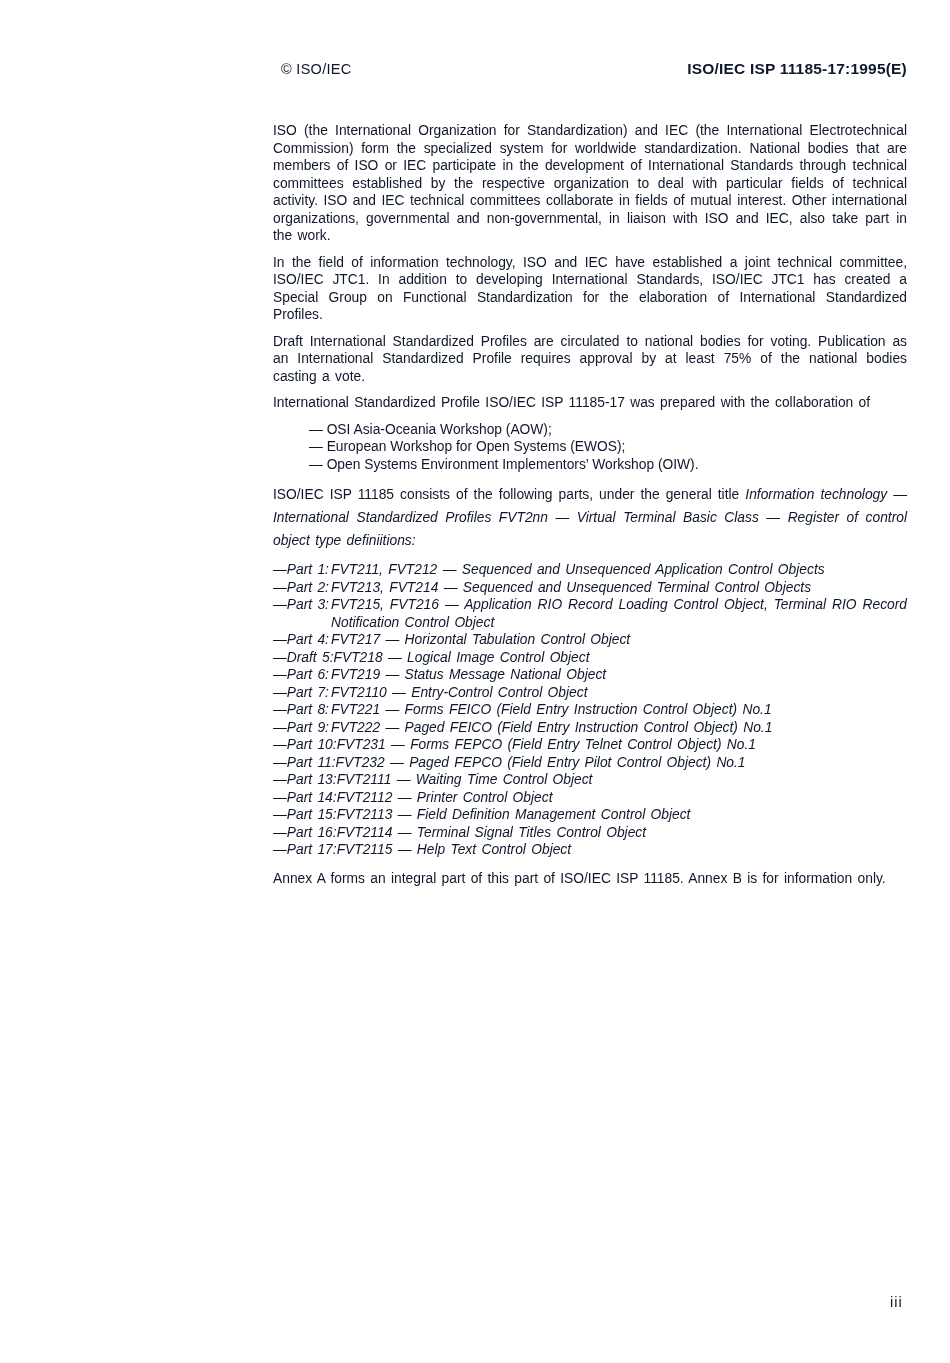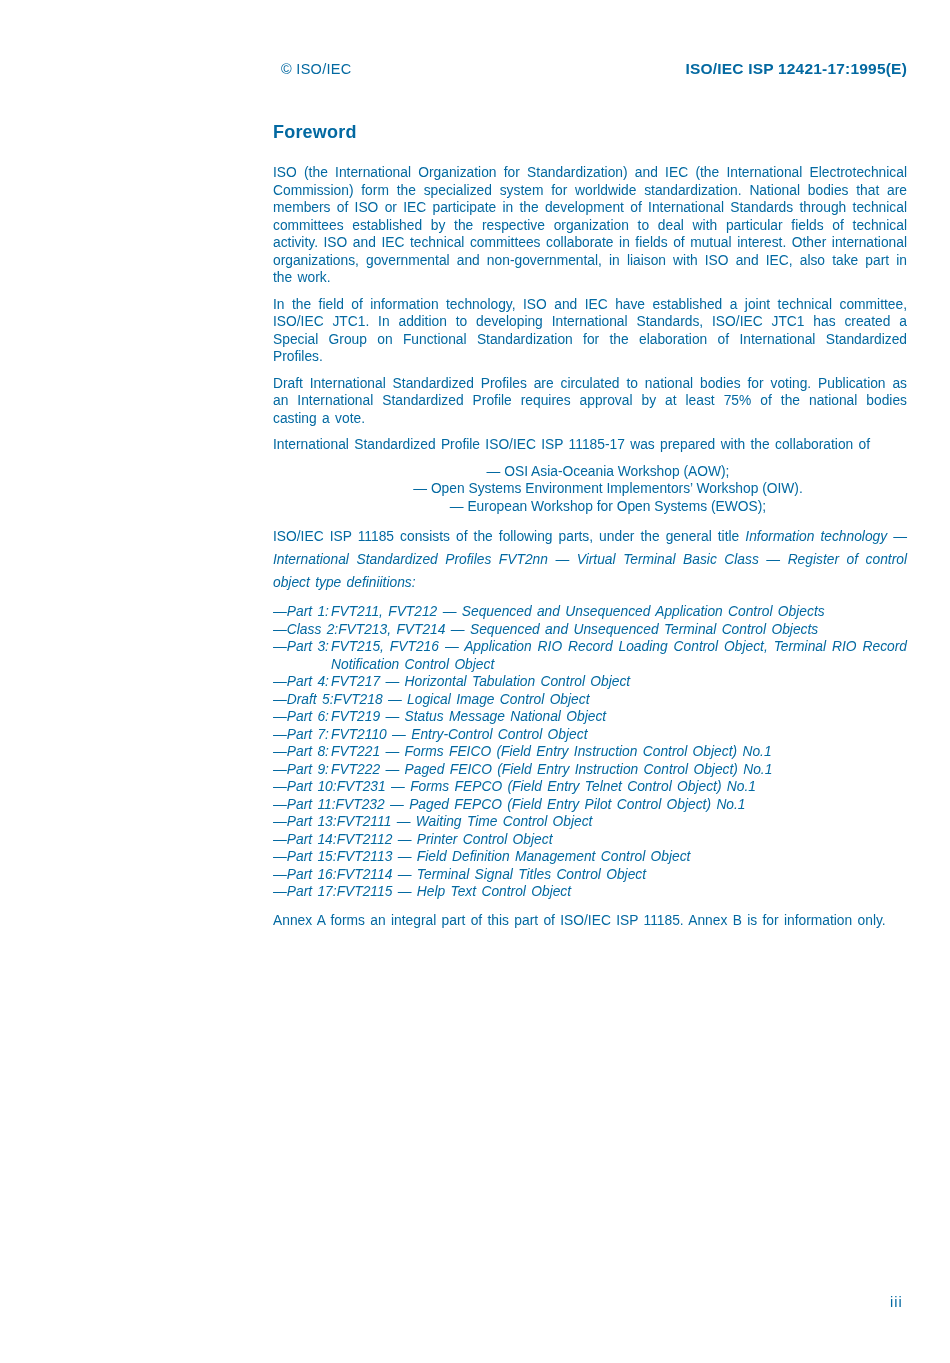--- a/index.html
+++ b/index.html
@@ -2,21 +2,21 @@
 <html><head>
 <meta charset="utf-8">
 <style>
   * { margin: 0; padding: 0; box-sizing: border-box; }
   html, body { background: #ffffff; }
   .page {
     position: relative;
     width: 950px;
     height: 1363px;
     background: #ffffff;
-    color: #0369a1;
+    color: #0f172a;
     font-family: "Liberation Sans", sans-serif;
     overflow: hidden;
   }
   .content {
     position: absolute;
     left: 273px;
     top: 60px;
     width: 634px;
   }
   .header-row {
@@ -44,21 +44,20 @@
   p.body-par {
     font-size: 13.8px;
     line-height: 17.5px;
     text-align: justify;
     word-spacing: 1.5px;
     margin-bottom: 9px;
   }
   p.last-unjustified { text-align: left; }
   .workshop-list {
     margin: 9px 0 10px 0;
-    text-align: center;
   }
   .workshop-item {
     font-size: 13.8px;
     line-height: 17.5px;
     padding-left: 36px;
   }
   .parts-intro {
     font-size: 13.8px;
     line-height: 23px;
     text-align: justify;
@@ -97,41 +96,40 @@
   }
 </style>
 </head>
 <body>
 
 <div class="page">
   <div class="content">
 
     <div class="header-row">
       <span class="copyright">© ISO/IEC</span>
-      <span class="docref">ISO/IEC ISP 12421-17:1995(E)</span>
+      <span class="docref">ISO/IEC ISP 11185-17:1995(E)</span>
     </div>
 
-    <h1 class="foreword">Foreword</h1>
 
     <p class="body-par">ISO (the International Organization for Standardization) and IEC (the International Electrotechnical Commission) form the specialized system for worldwide standardization.  National bodies that are members of ISO or IEC participate in the development of International Standards through technical committees established by the respective organization to deal with particular fields of technical activity.  ISO and IEC technical committees collaborate in fields of mutual interest.  Other international organizations, governmental and non-governmental, in liaison with ISO and IEC, also take part in the work.</p>
     <p class="body-par">In the field of information technology, ISO and IEC have established a joint technical committee, ISO/IEC JTC1.  In addition to developing International Standards, ISO/IEC JTC1 has created a Special Group on Functional Standardization for the elaboration of International Standardized Profiles.</p>
     <p class="body-par">Draft International Standardized Profiles are circulated to national bodies for voting. Publication as an International Standardized Profile requires approval by at least 75% of the national bodies casting a vote.</p>
     <p class="body-par last-unjustified">International Standardized Profile ISO/IEC ISP 11185-17 was prepared with the collaboration of</p>
 
     <div class="workshop-list">
       <div class="workshop-item">— OSI Asia-Oceania Workshop (AOW);</div>
+      <div class="workshop-item">— European Workshop for Open Systems (EWOS);</div>
       <div class="workshop-item">— Open Systems Environment Implementors’ Workshop (OIW).</div>
-      <div class="workshop-item">— European Workshop for Open Systems (EWOS);</div>
     </div>
 
     <p class="parts-intro"><span>ISO/IEC ISP 11185 consists of the following parts, under the general title </span><span class="italic-seg">Information technology — International Standardized Profiles FVT2nn — Virtual Terminal Basic Class — Register of control object type definiitions:</span></p>
 
     <div class="parts-list">
       <div class="part-item"><span class="part-label">—Part 1:</span><span>FVT211, FVT212 — Sequenced and Unsequenced Application  Control Objects</span></div>
-      <div class="part-item"><span class="part-label">—Class 2:</span><span>FVT213, FVT214 — Sequenced and Unsequenced Terminal Control Objects</span></div>
+      <div class="part-item"><span class="part-label">—Part 2:</span><span>FVT213, FVT214 — Sequenced and Unsequenced Terminal Control Objects</span></div>
       <div class="part-item"><span class="part-label">—Part 3:</span><span>FVT215, FVT216 — Application RIO Record Loading Control Object, Terminal RIO Record Notification Control Object</span></div>
       <div class="part-item"><span class="part-label">—Part 4:</span><span>FVT217 — Horizontal Tabulation Control Object</span></div>
       <div class="part-item"><span class="part-label">—Draft 5:</span><span>FVT218 — Logical Image Control Object</span></div>
       <div class="part-item"><span class="part-label">—Part 6:</span><span>FVT219 — Status Message National Object</span></div>
       <div class="part-item"><span class="part-label">—Part 7:</span><span>FVT2110 — Entry-Control Control Object</span></div>
       <div class="part-item"><span class="part-label">—Part 8:</span><span>FVT221 — Forms FEICO (Field Entry Instruction Control Object) No.1</span></div>
       <div class="part-item"><span class="part-label">—Part 9:</span><span>FVT222 — Paged FEICO (Field Entry Instruction Control Object) No.1</span></div>
       <div class="part-item"><span class="part-label">—Part 10:</span><span>FVT231 — Forms FEPCO (Field Entry Telnet Control Object) No.1</span></div>
       <div class="part-item"><span class="part-label">—Part 11:</span><span>FVT232 — Paged FEPCO (Field Entry Pilot Control Object) No.1</span></div>
       <div class="part-item"><span class="part-label">—Part 13:</span><span>FVT2111 — Waiting Time Control Object</span></div>

